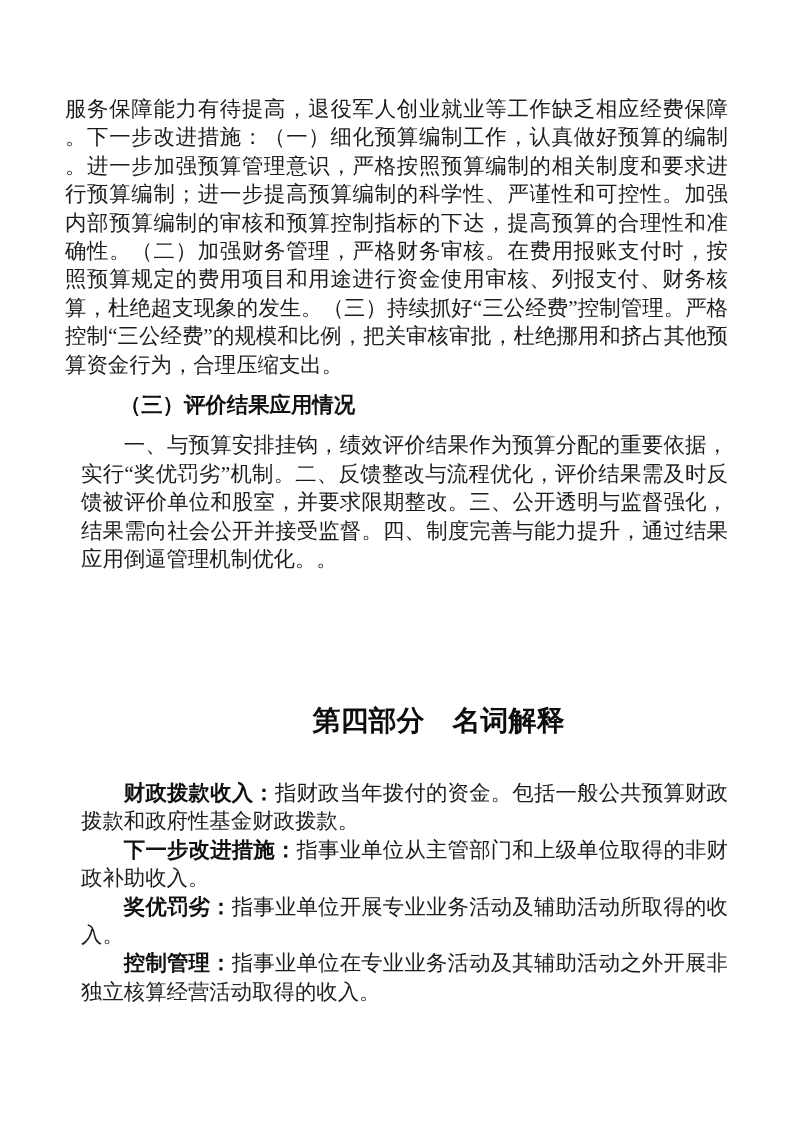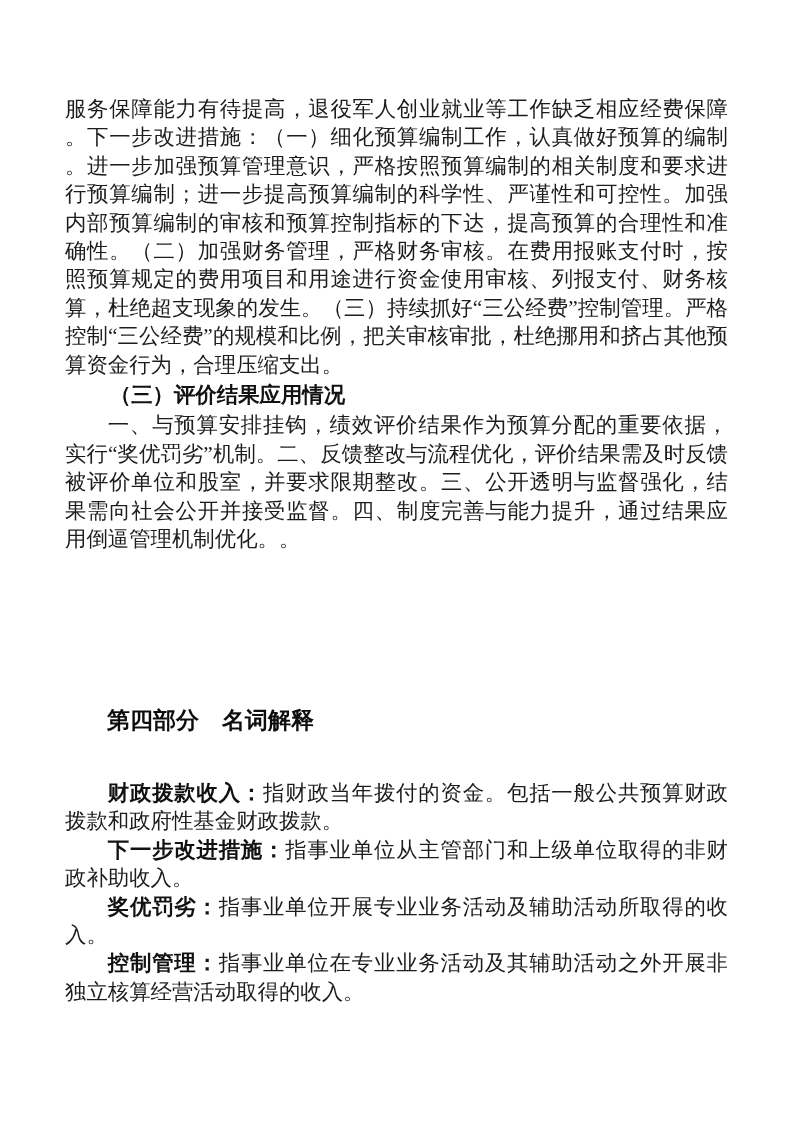--- a/index.html
+++ b/index.html
@@ -27,41 +27,42 @@
   .body-par {
     margin: 0;
     font-size: 21.4px;
     line-height: 28.4px;
     text-align: justify;
     line-break: anywhere;
     overflow-wrap: anywhere;
   }
   .indent {
     text-indent: 2em;
+    margin-left: 16px;
   }
   .section-heading {
-    margin: 2px;
+    margin: 12px;
     font-size: 21.4px;
     line-height: 28.4px;
     font-weight: bold;
     text-indent: 2em;
     text-align: left;
     font-family: "Liberation Sans", "DejaVu Sans", sans-serif;
     color: #111111;
   }
   .part-title {
     position: absolute;
     left: 65px;
     width: 663px;
     top: 701px;
     margin: 0 0 0 42px;
-    font-size: 23px;
+    font-size: 28px;
     line-height: 40px;
     font-weight: bold;
-    text-align: left;
+    text-align: center;
     font-family: "Liberation Serif", "DejaVu Serif", serif;
     color: #0d0d0d;
   }
   .glossary {
     top: 779px;
   }
   .glossary-entry .term {
     font-weight: bold;
     font-family: Liberation Sans, sans-serif;
     color: #111111;

